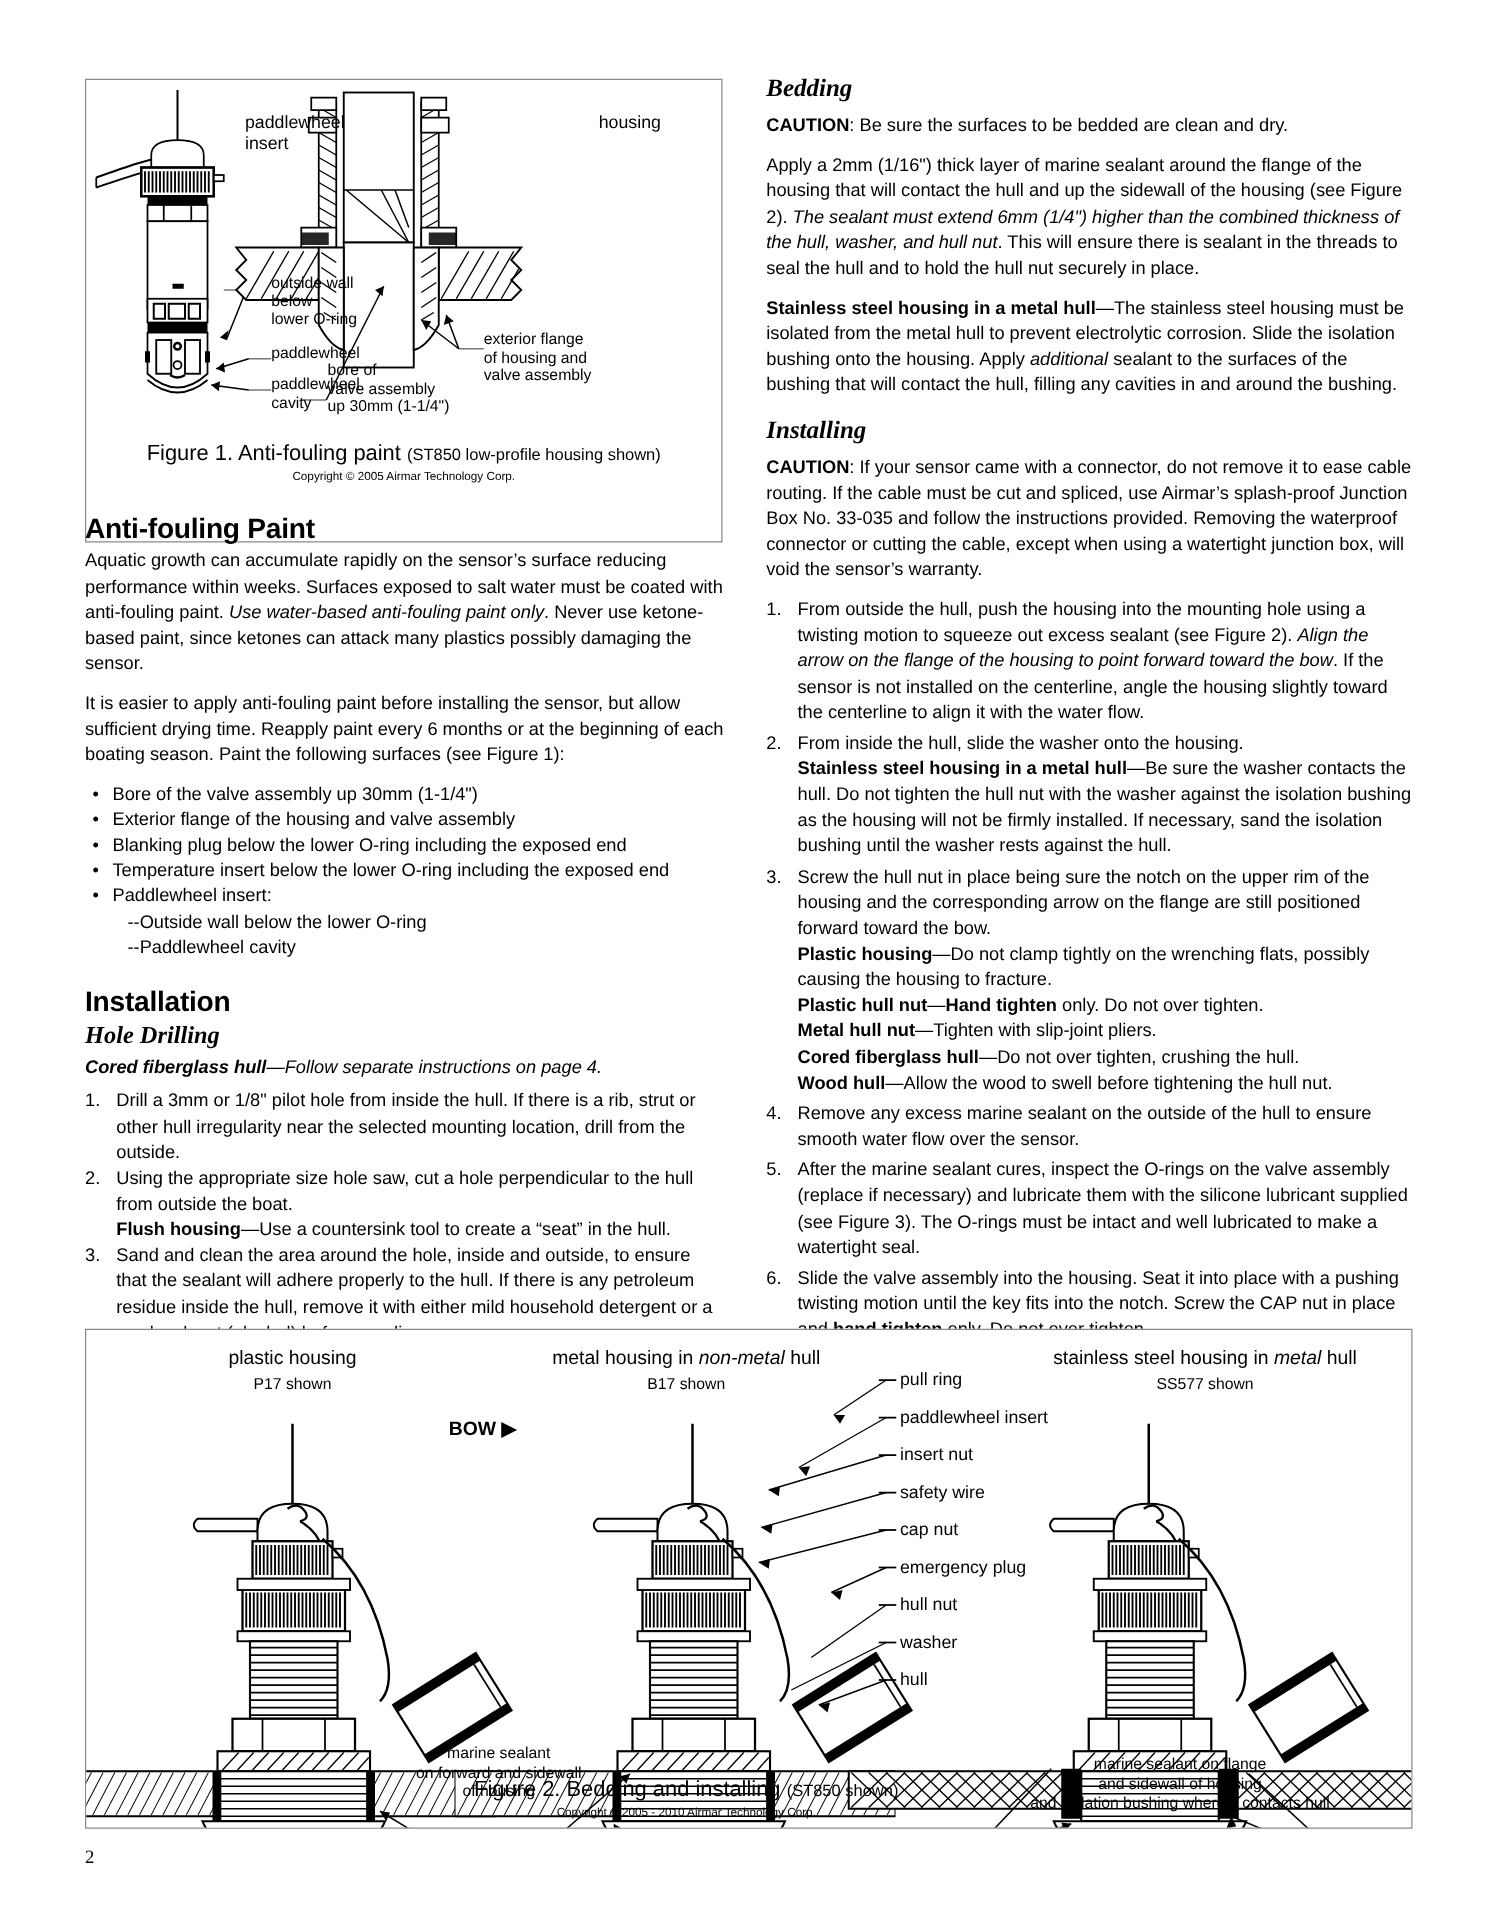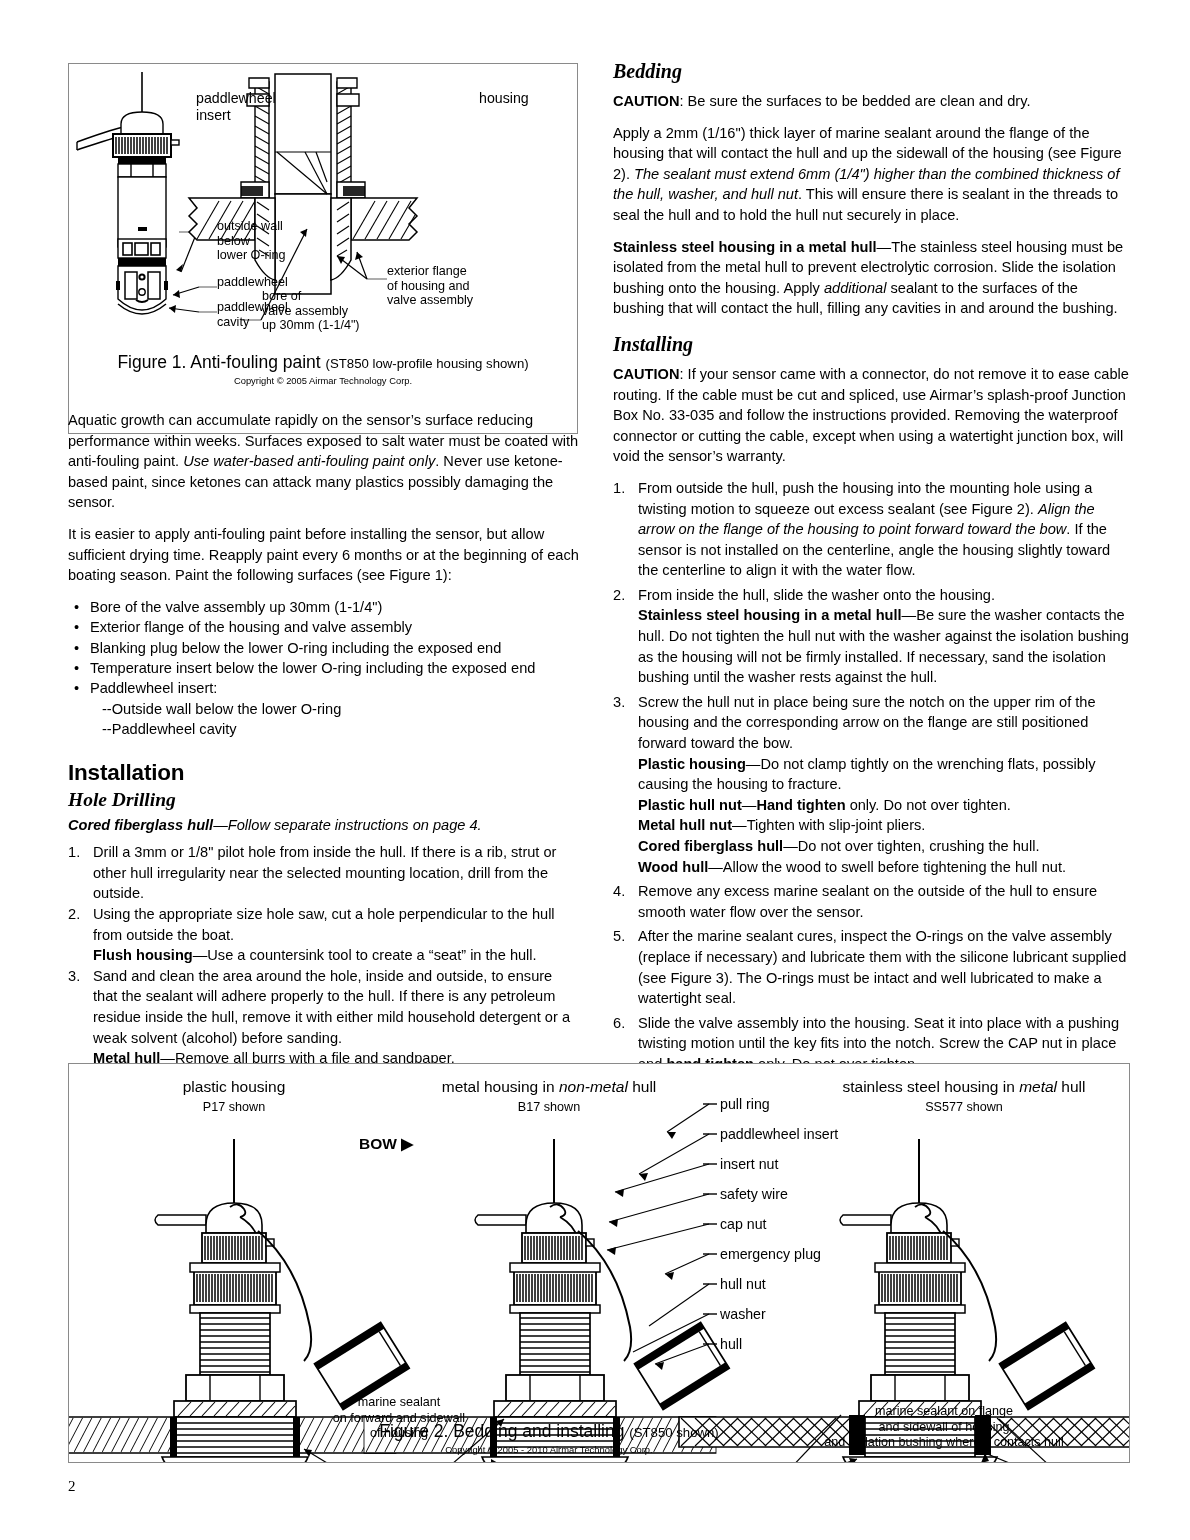--- a/index.html
+++ b/index.html
@@ -366,20 +366,21 @@
       <div class="fig-caption">
         <span>Figure 1. Anti-fouling paint</span>
         <span class="small">(ST850 low-profile housing shown)</span>
       </div>
       <div class="fig-copyright">Copyright © 2005 Airmar Technology Corp.</div>
     </div>
   </div>
 
   <div class="col-left" style="top:410px;">
 
+    <div class="h1">Anti-fouling Paint</div>
 
     <p class="body"><span>Aquatic growth can accumulate rapidly on the sensor’s surface reducing performance within weeks. Surfaces exposed to salt water must be coated with anti-fouling paint. </span><span class="i">Use water-based anti-fouling paint only</span><span>. Never use ketone-based paint, since ketones can attack many plastics possibly damaging the sensor.</span></p>
 
     <p class="body">It is easier to apply anti-fouling paint before installing the sensor, but allow sufficient drying time. Reapply paint every 6 months or at the beginning of each boating season. Paint the following surfaces (see Figure 1):</p>
 
     <ul class="bullets">
       <li>Bore of the valve assembly up 30mm (1-1/4")</li>
       <li>Exterior flange of the housing and valve assembly</li>
       <li>Blanking plug below the lower O-ring including the exposed end</li>
       <li>Temperature insert below the lower O-ring including the exposed end</li>

